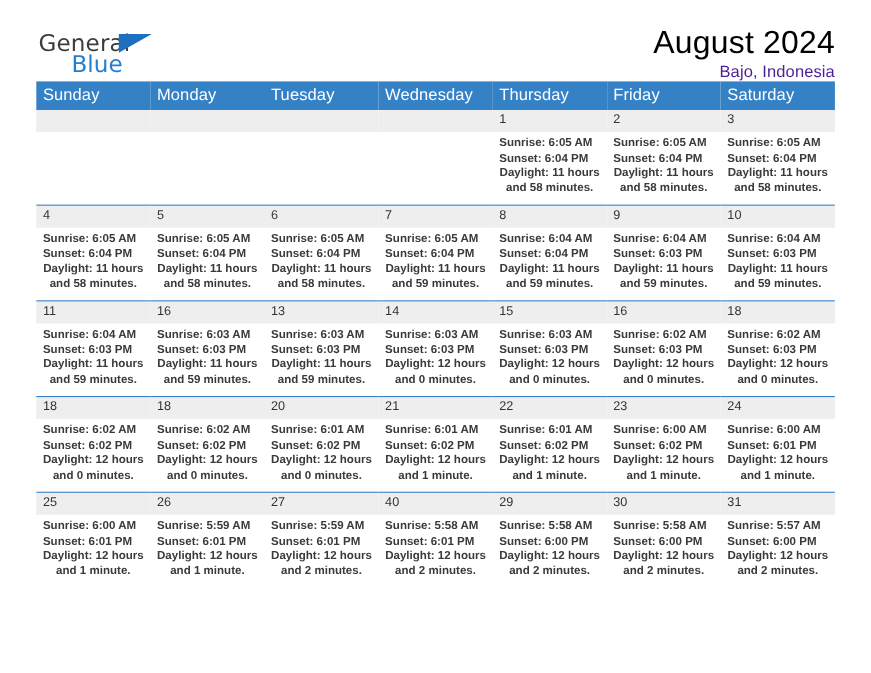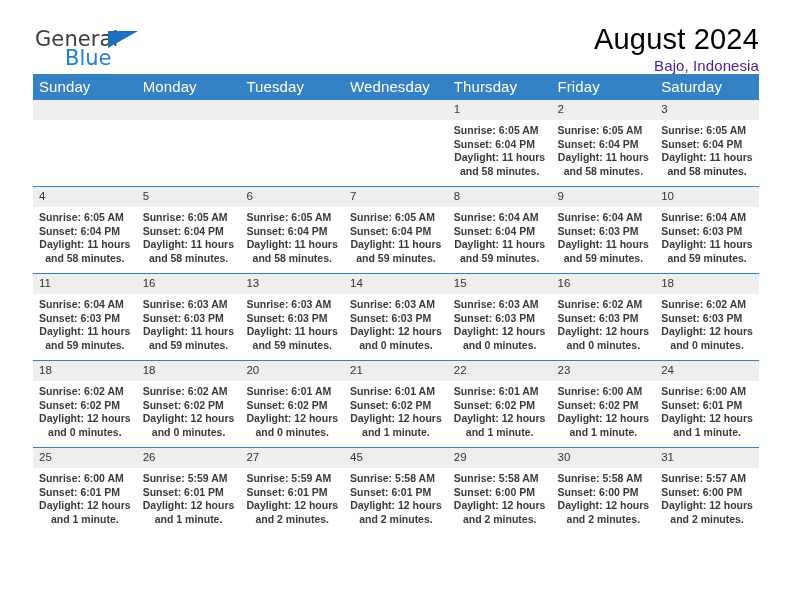--- a/index.html
+++ b/index.html
@@ -405,21 +405,21 @@
           </td>
           <td>
             <div class="daynum">27</div>
             <div class="cellbody">
               <div>Sunrise: 5:59 AM</div>
               <div>Sunset: 6:01 PM</div>
               <div class="wrap2">Daylight: 12 hours and 2 minutes.</div>
             </div>
           </td>
           <td>
-            <div class="daynum">45</div>
+            <div class="daynum">40</div>
             <div class="cellbody">
               <div>Sunrise: 5:58 AM</div>
               <div>Sunset: 6:01 PM</div>
               <div class="wrap2">Daylight: 12 hours and 2 minutes.</div>
             </div>
           </td>
           <td>
             <div class="daynum">29</div>
             <div class="cellbody">
               <div>Sunrise: 5:58 AM</div>

